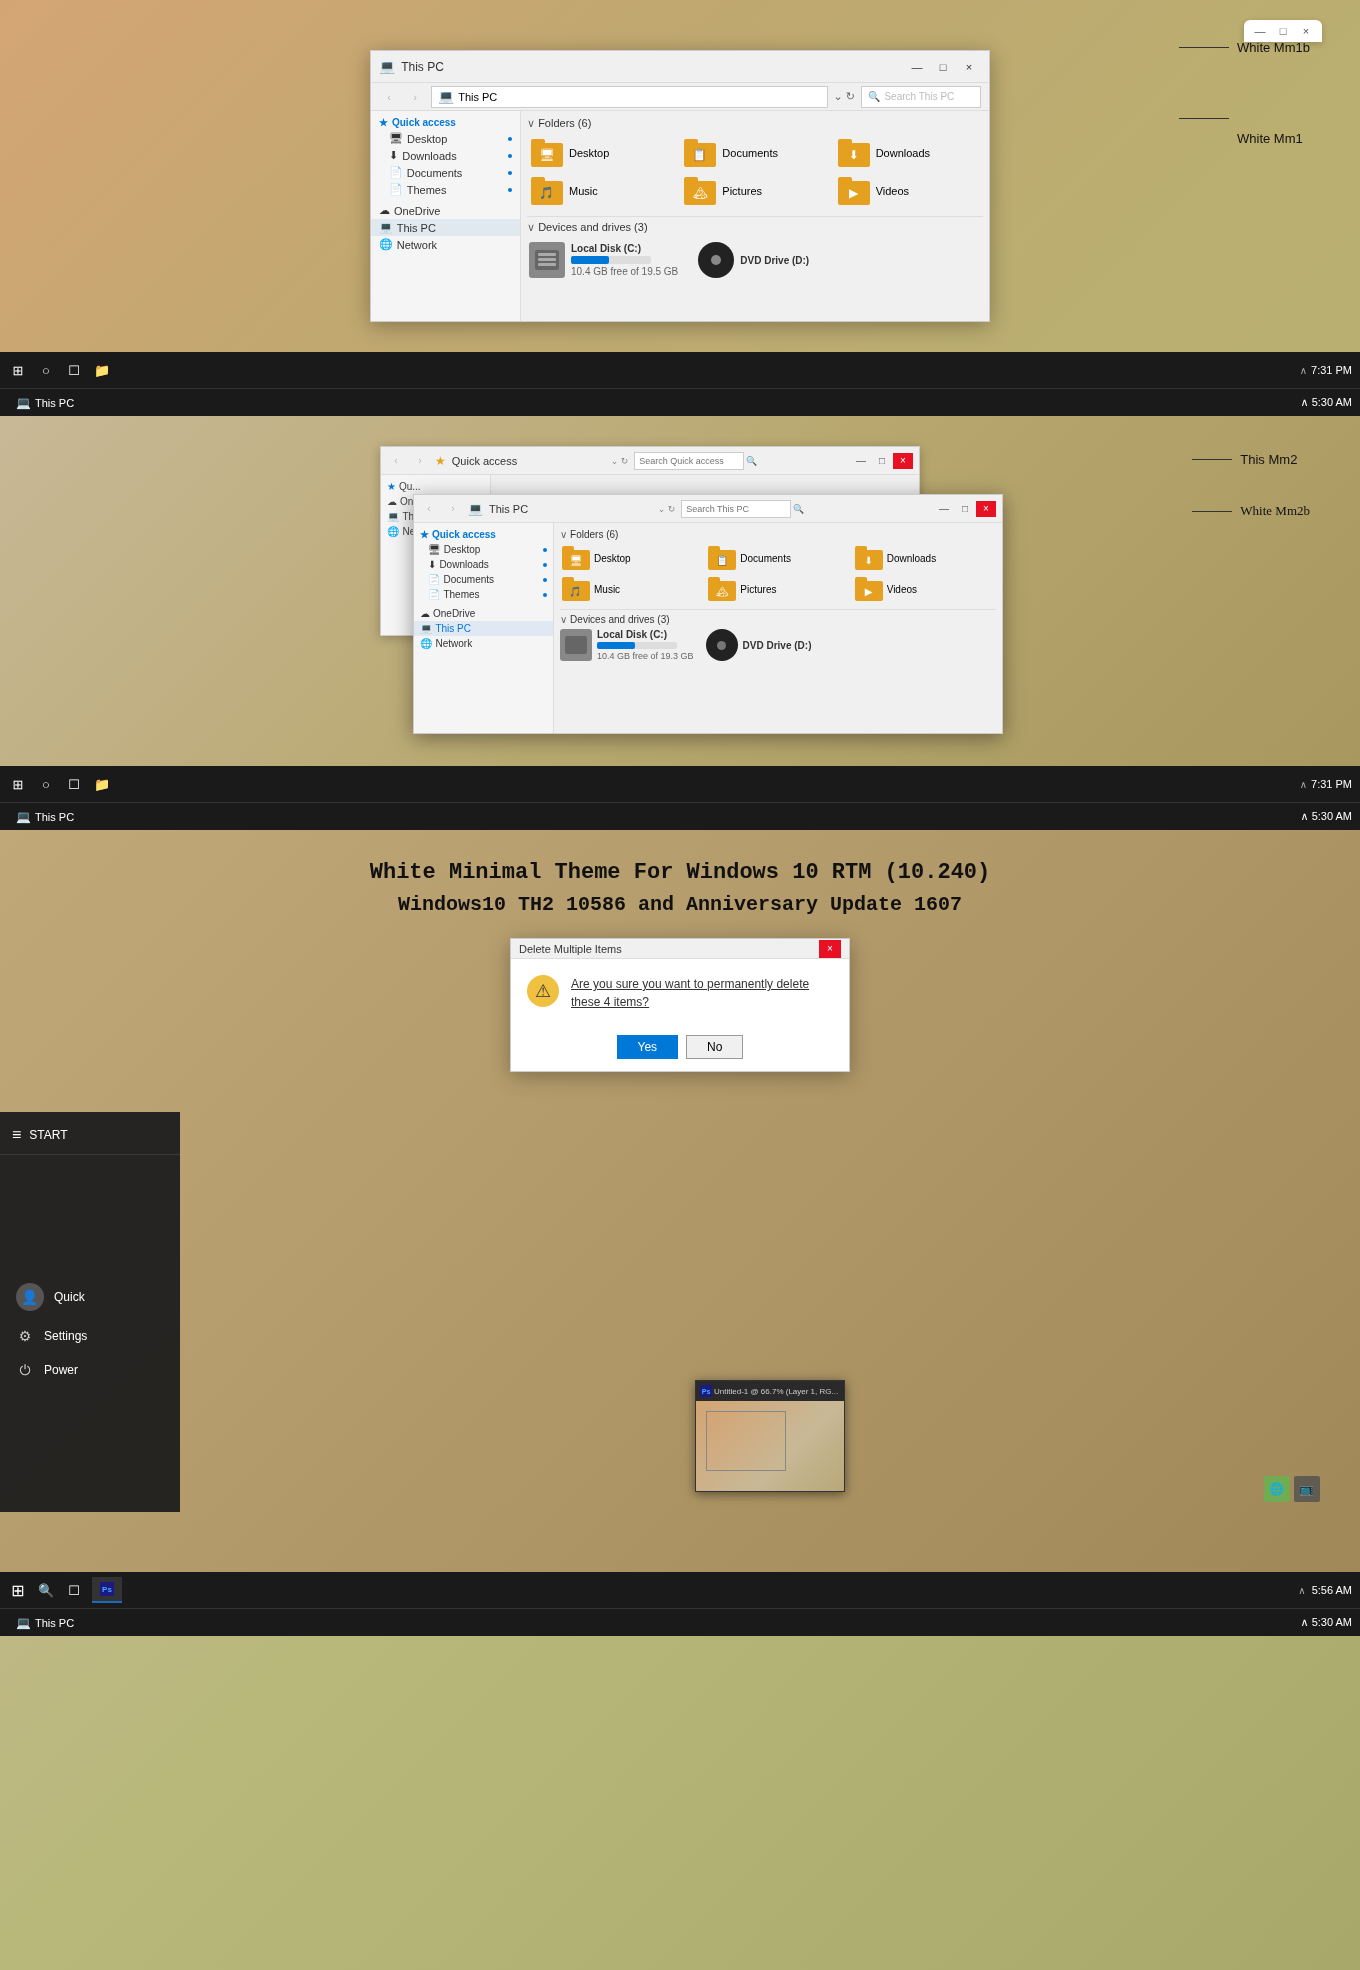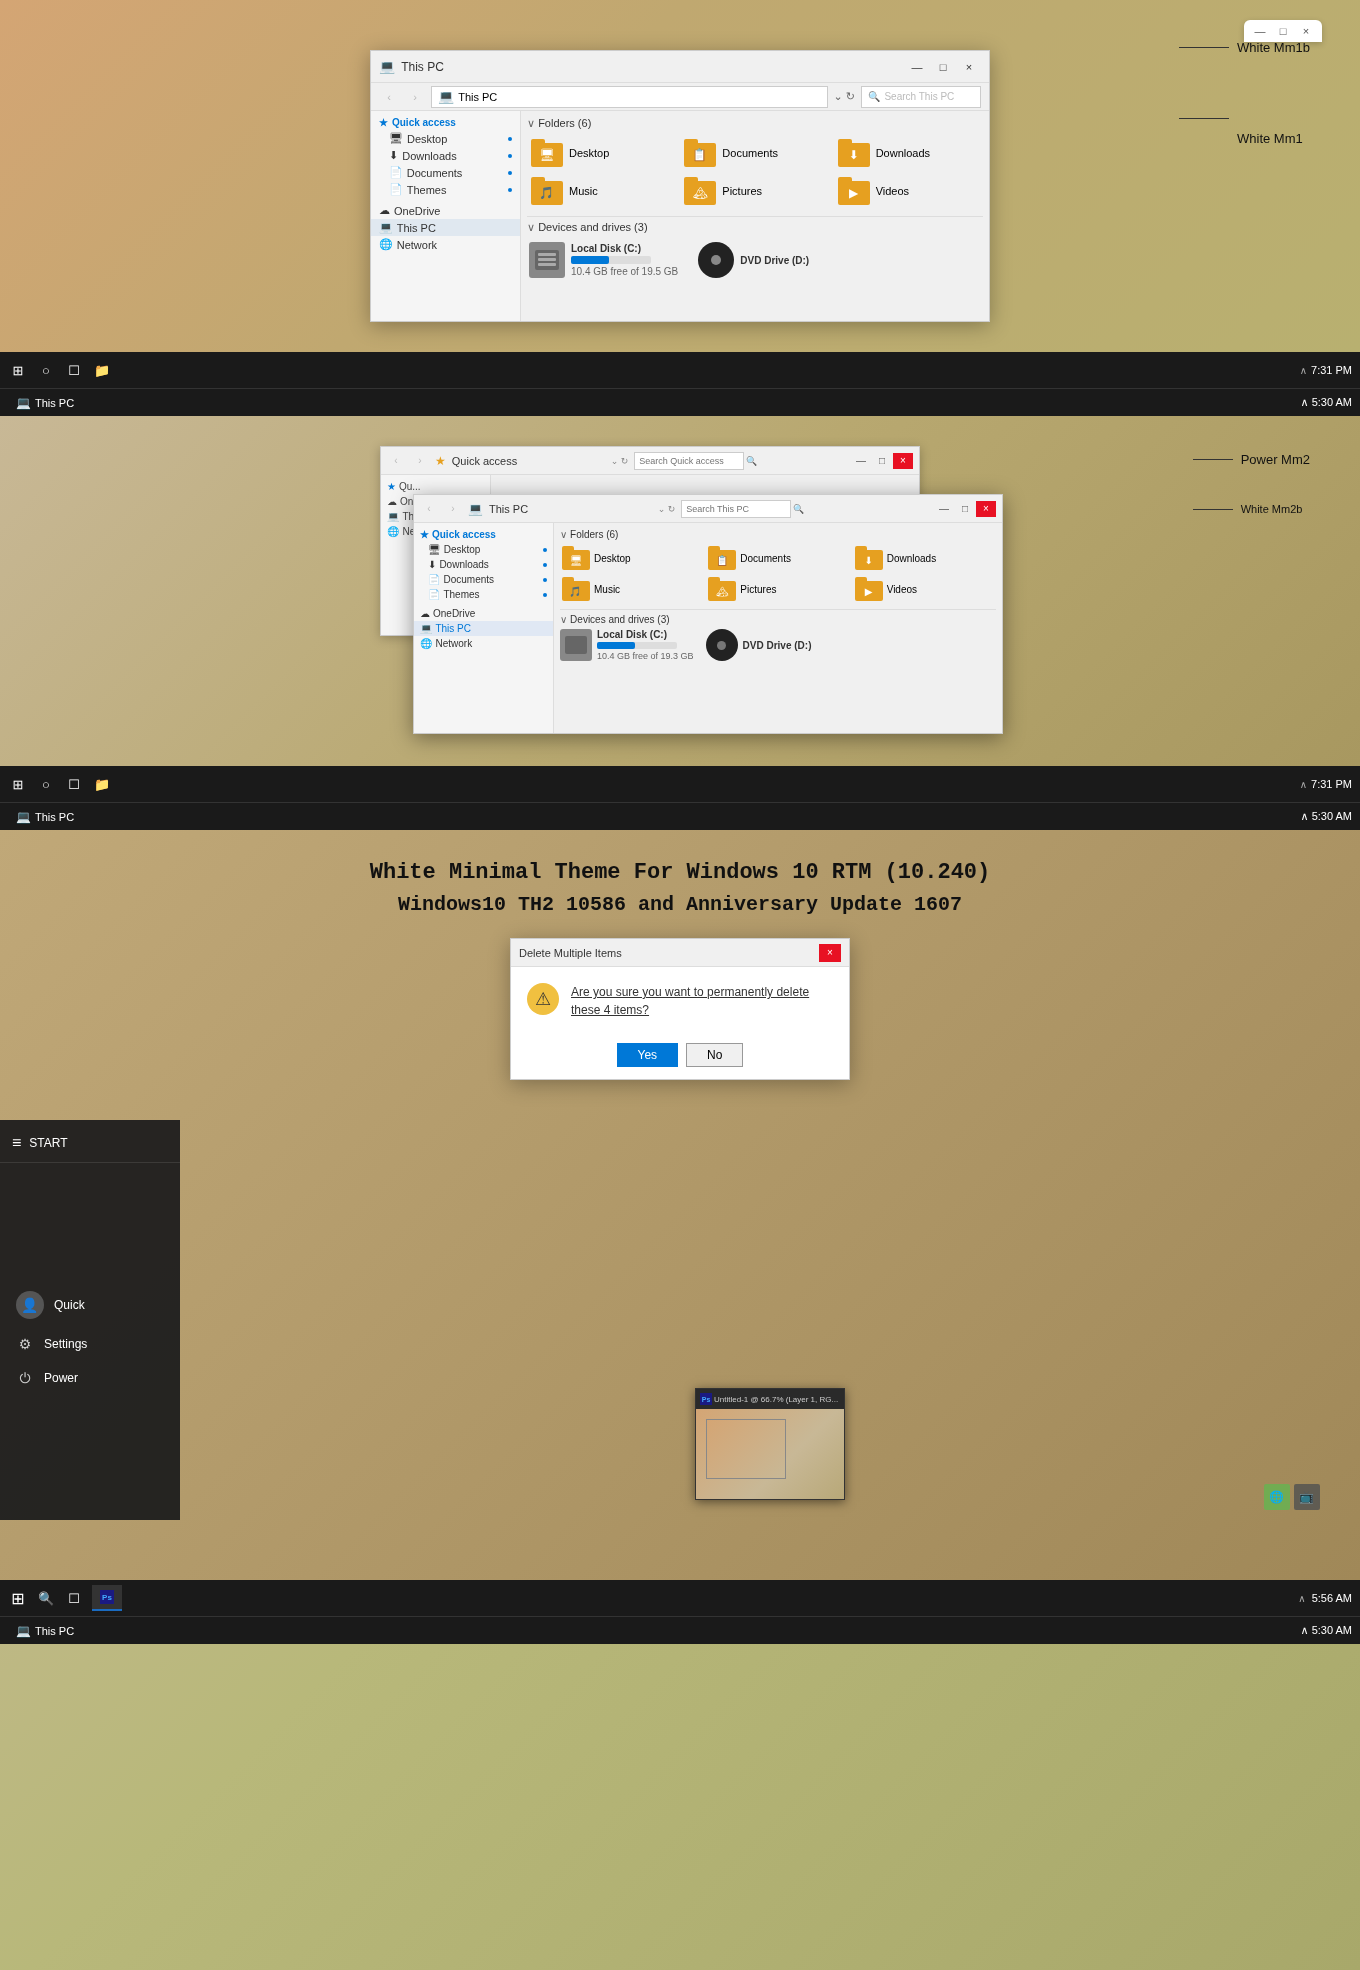--- a/index.html
+++ b/index.html
@@ -347,21 +347,21 @@
       width: 340px;
       box-shadow: 0 4px 20px rgba(0,0,0,0.3);
       margin: 0 auto 20px auto;
     }
     .delete-dialog-titlebar {
       background: #f0f0f0;
       display: flex;
       align-items: center;
       justify-content: space-between;
       padding: 4px 8px;
-      height: 28px;
+      height: 20px;
       border-bottom: 1px solid #ddd;
     }
     .delete-dialog-close {
       width: 22px;
       height: 18px;
       background: #e81123;
       color: white;
       border: none;
       cursor: pointer;
       font-size: 10px;
@@ -643,25 +643,25 @@
     <span>∧</span>
     <span>5:30 AM</span>
   </div>
 </div>
 
 <div style="background: linear-gradient(135deg, #c8b896 0%, #b8a870 50%, #a89860 100%); position:relative; padding:30px 0 10px 0;">
 
   <div style="position:absolute; right:50px; top:36px; display:flex; flex-direction:column; gap:36px; z-index:10;">
     <div style="display:flex; align-items:center; gap:8px;">
       <div style="width:40px; border-top:1px solid #333;"></div>
-      <span style="font-size:13px; color:#111;">Power Mm2</span>
+      <span style="font-size:13px; color:#111;">This Mm2</span>
     </div>
     <div style="display:flex; align-items:center; gap:8px;">
       <div style="width:40px; border-top:1px solid #333;"></div>
-      <span style="font-size:11px; color:#111;">White Mm2b</span>
+      <span style="font-size:13px; color:#111;font-family:Liberation Serif, serif;">White Mm2b</span>
     </div>
   </div>
 
   <div style="display:flex; justify-content:center; position:relative; height:310px;">
 
     <div style="position:absolute; top:0; left:50%; transform:translateX(-50%) translateX(-30px); width:540px; background:#f0f0f0; border:1px solid #ccc; box-shadow:0 2px 10px rgba(0,0,0,0.25); z-index:1; font-size:11px;">
       <div style="background:#f0f0f0; display:flex; align-items:center; justify-content:space-between; padding:4px 6px; height:28px; border-bottom:1px solid #ddd;">
         <div style="display:flex; align-items:center; gap:6px;">
           <button style="width:18px;height:16px;border:none;background:transparent;cursor:pointer;font-size:10px;color:#bbb;">‹</button>
           <button style="width:18px;height:16px;border:none;background:transparent;cursor:pointer;font-size:10px;color:#bbb;">›</button>

